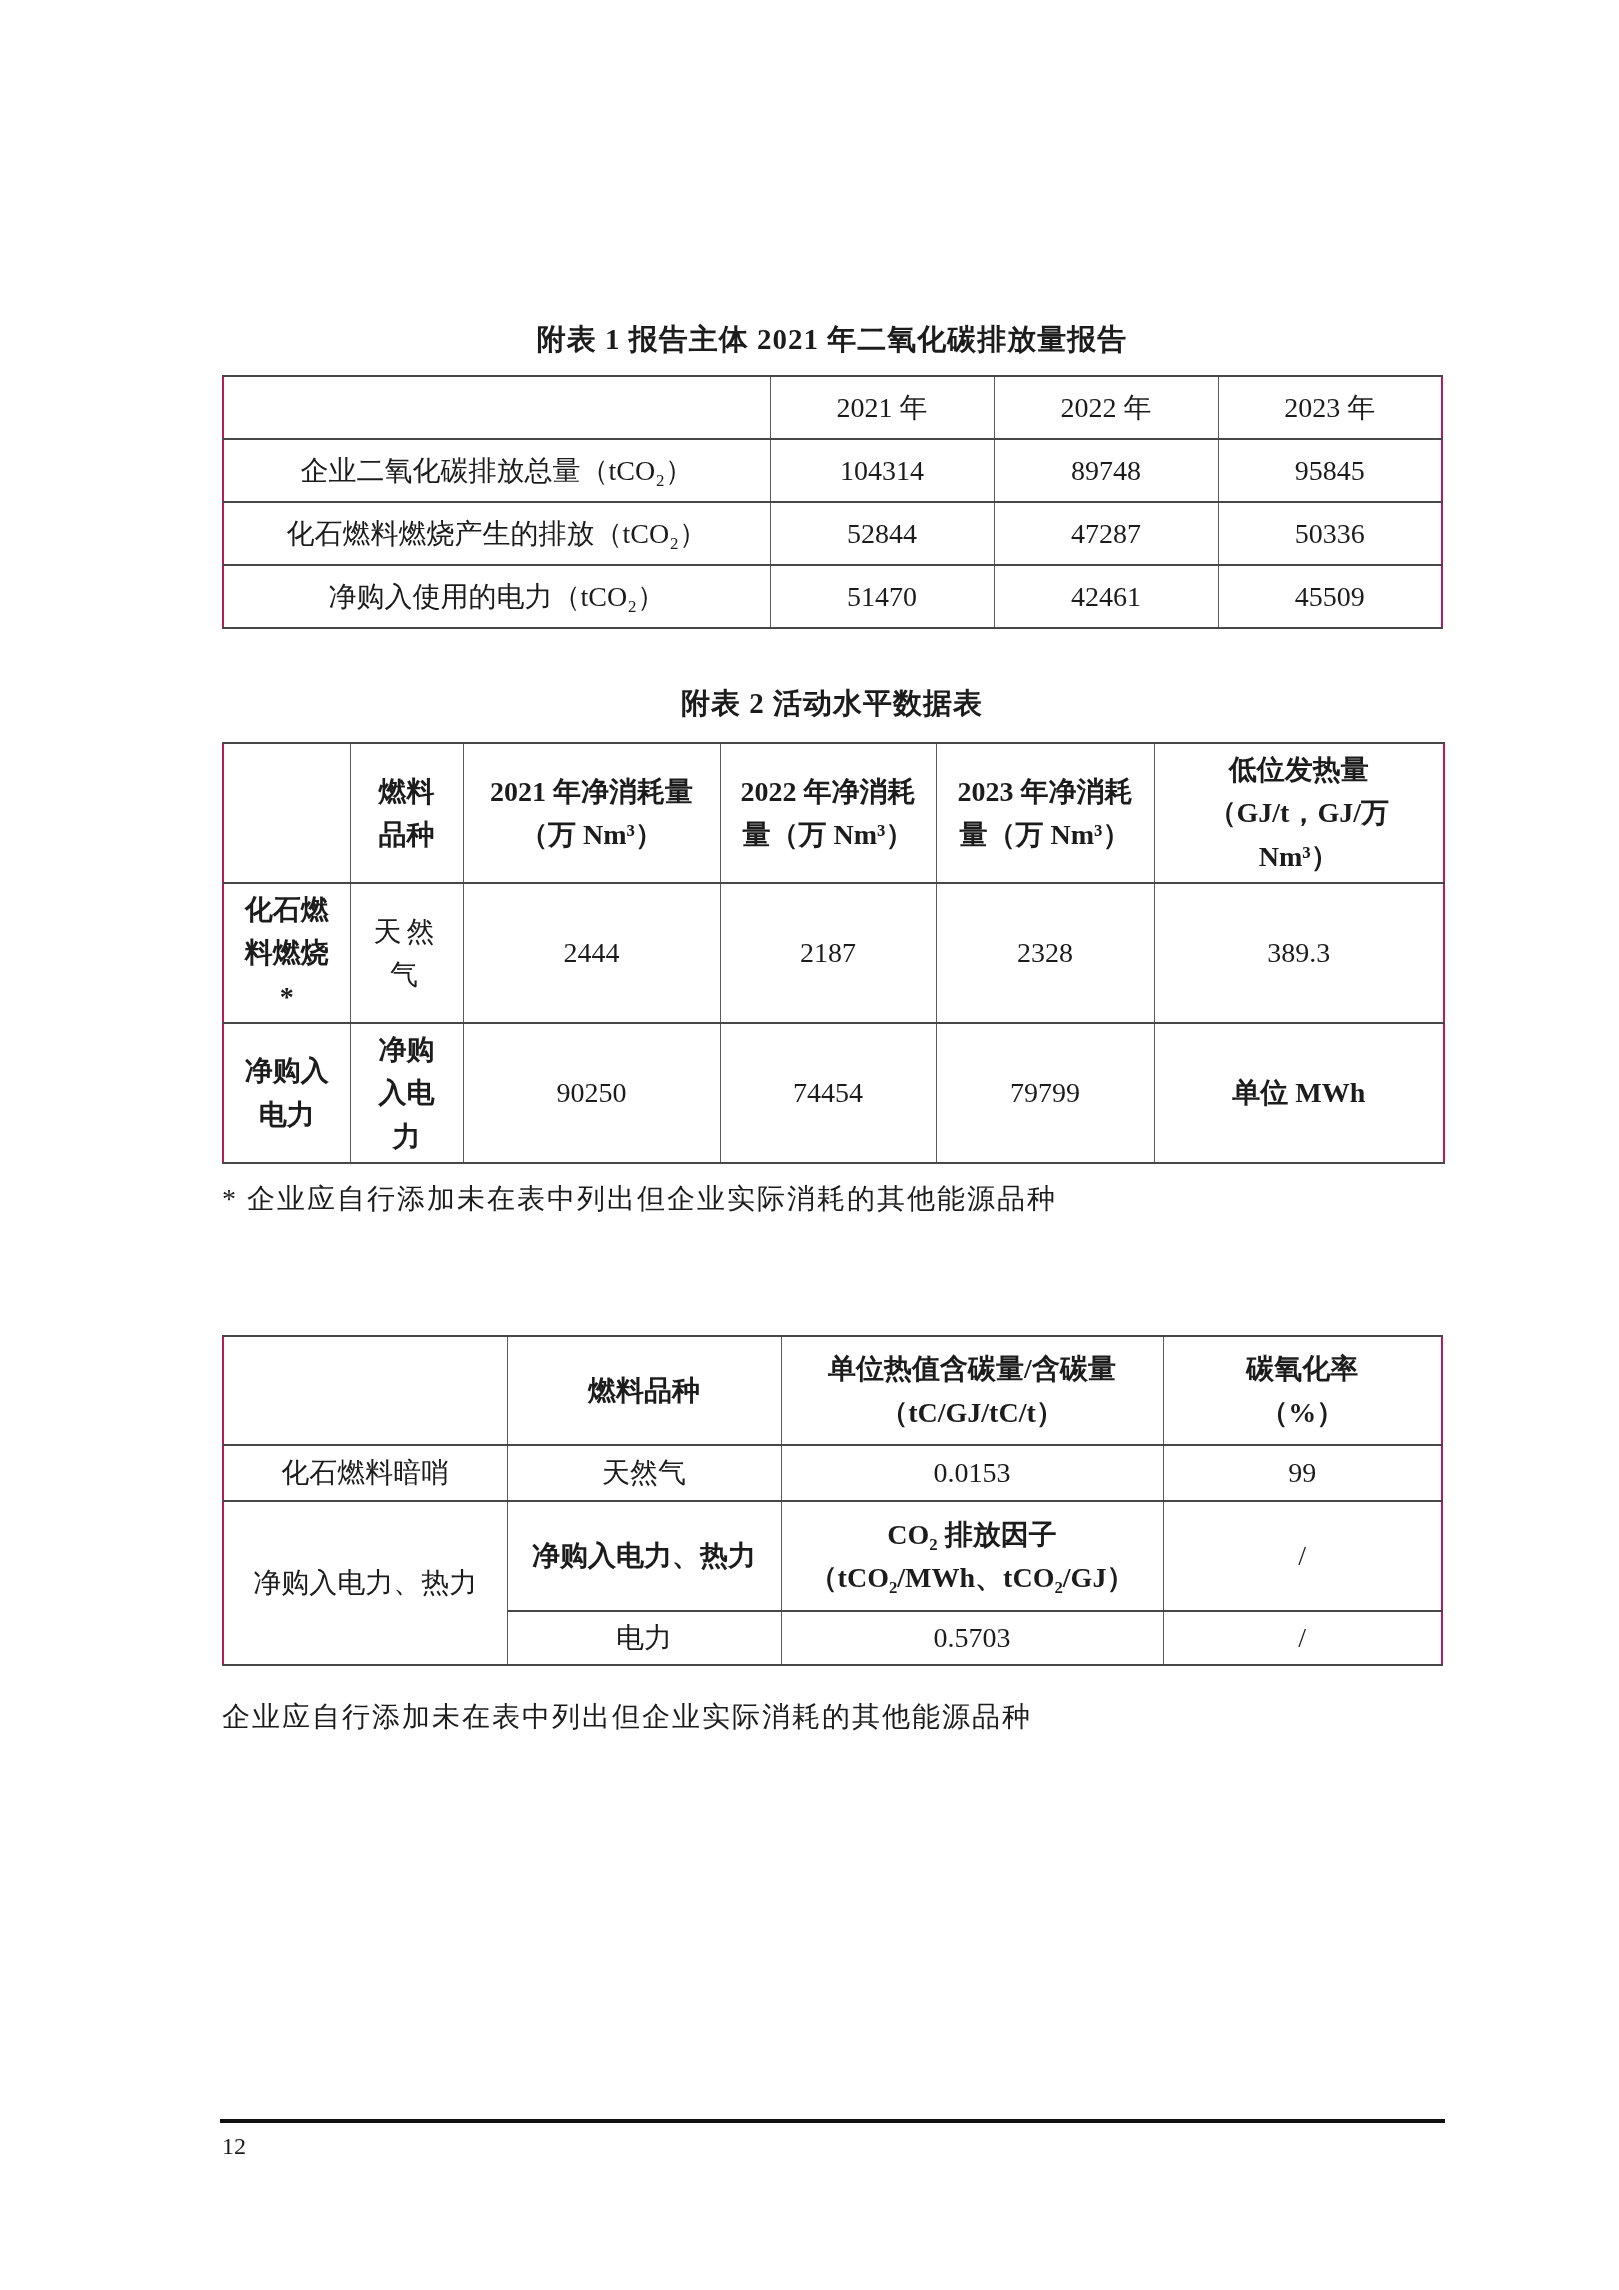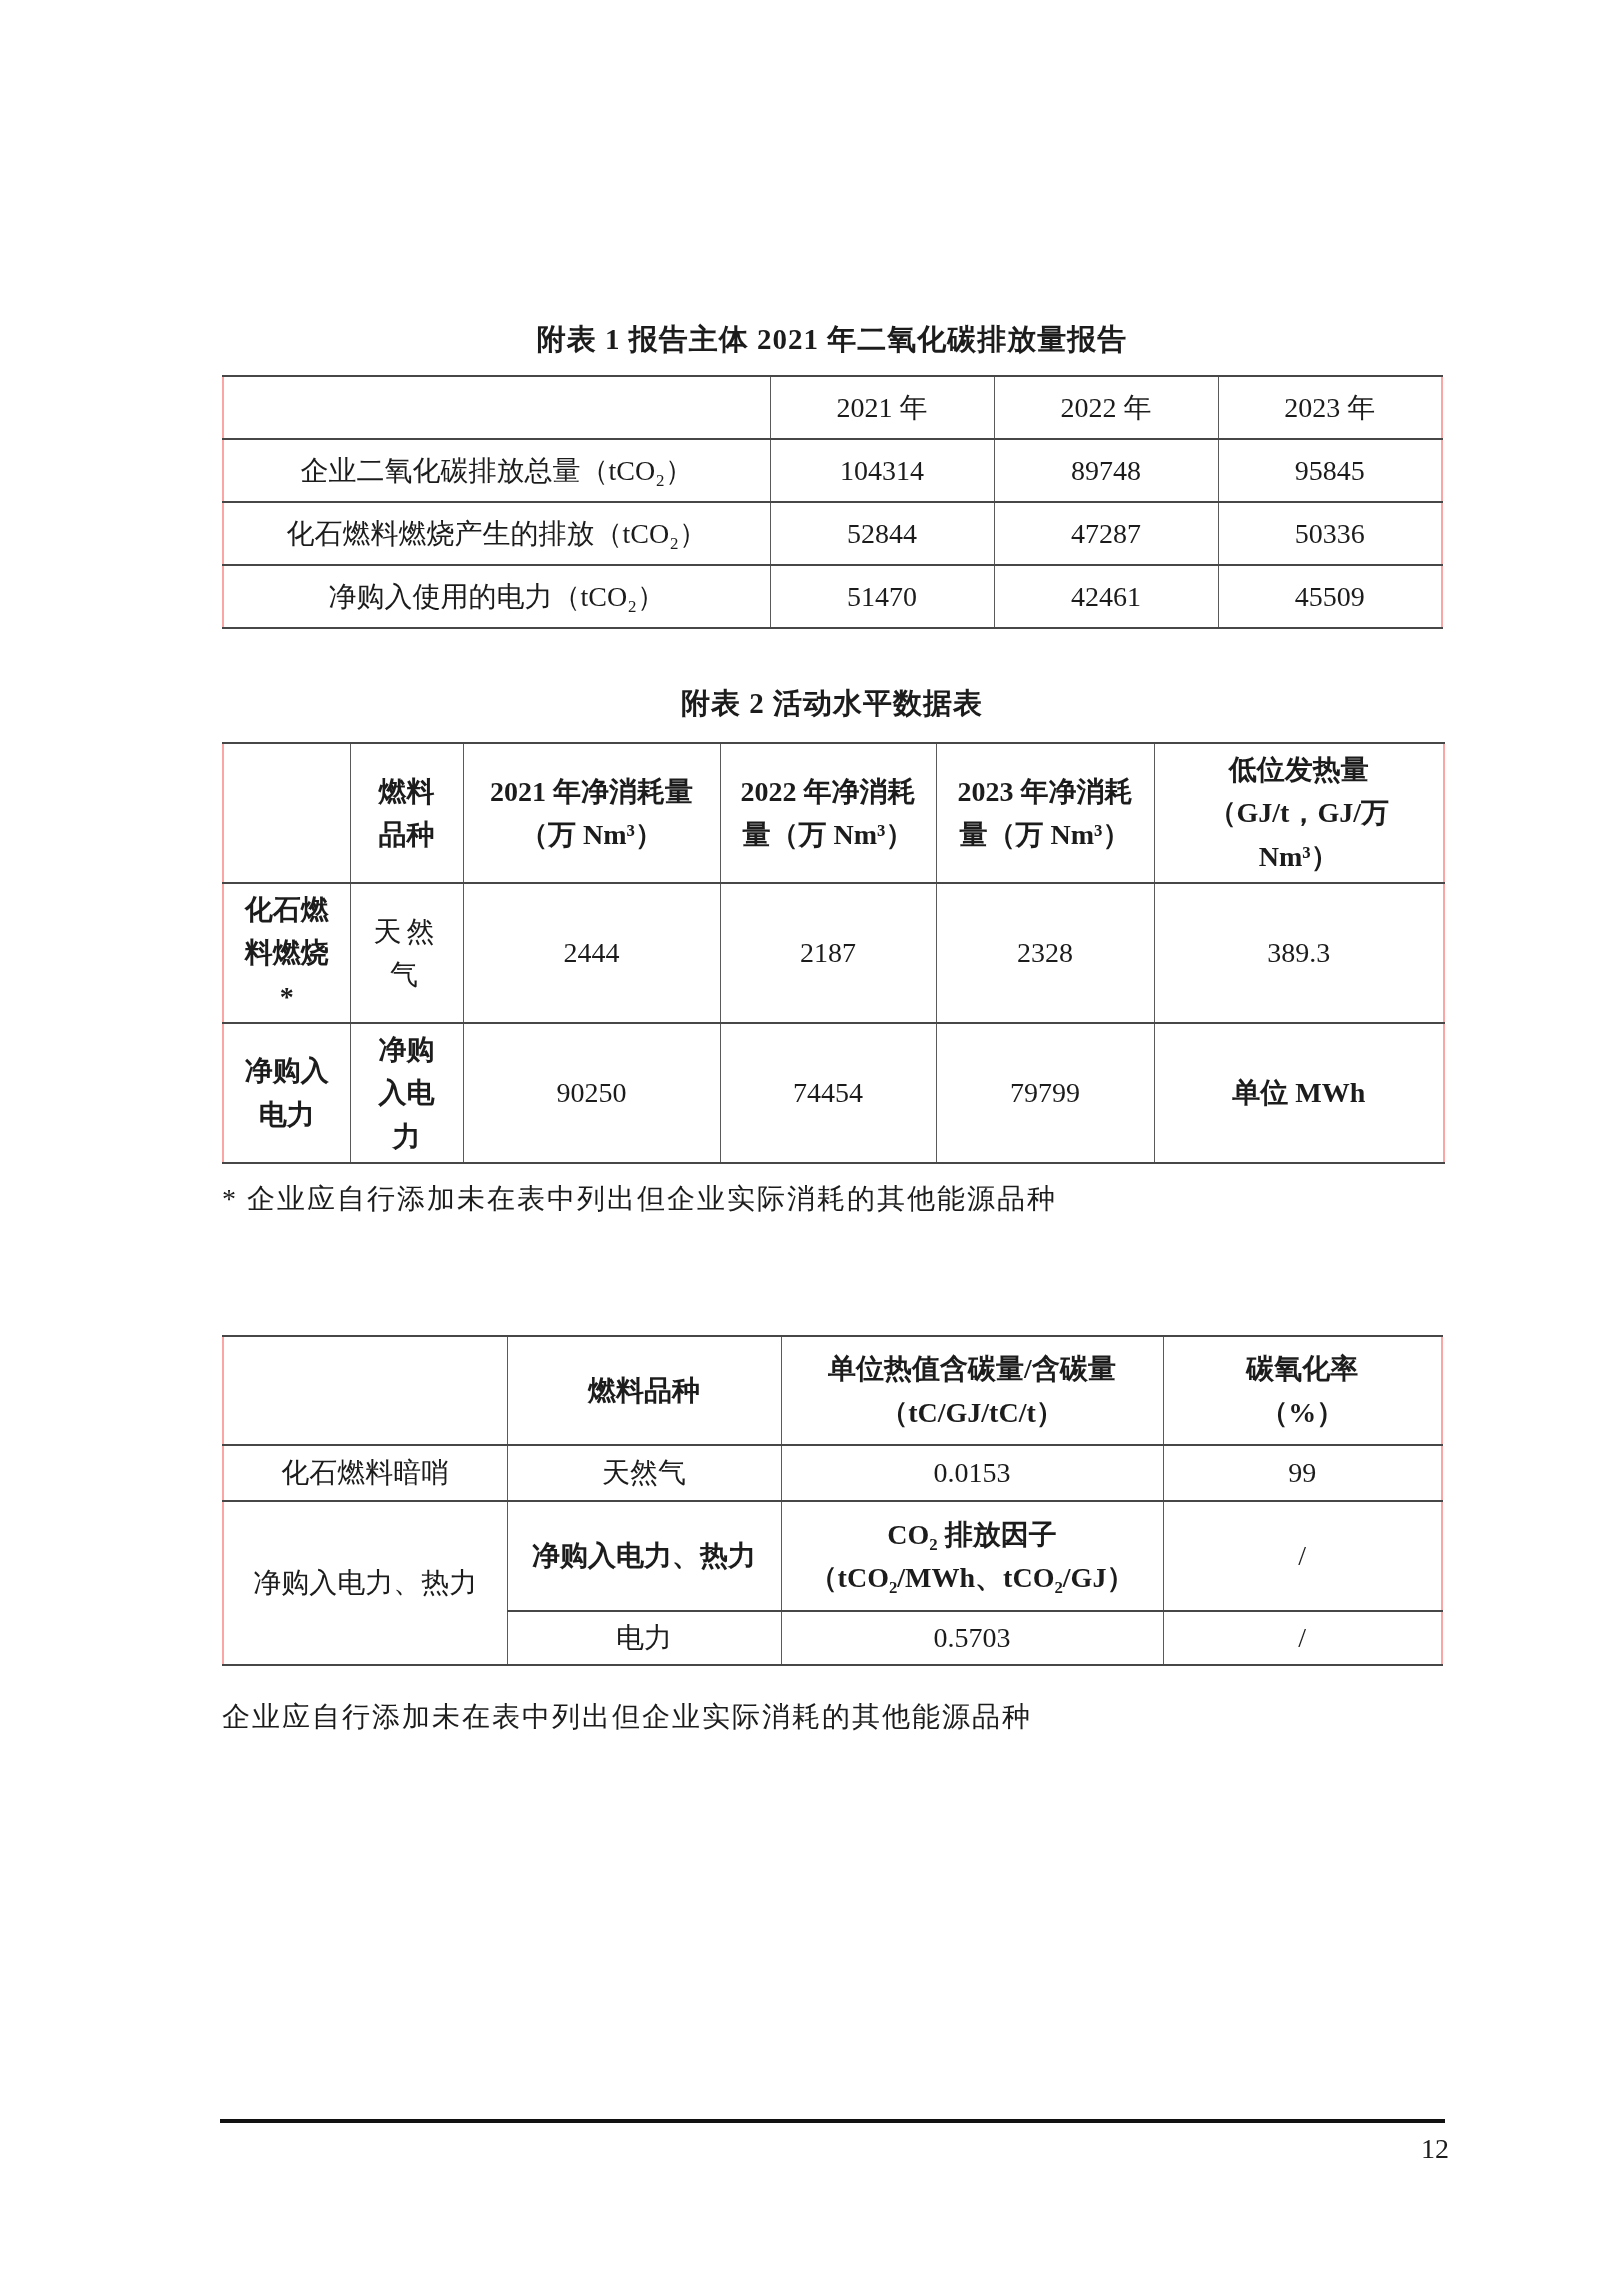--- a/index.html
+++ b/index.html
@@ -39,43 +39,43 @@
     border-top: 2px solid #474747;
     border-bottom: 2px solid #474747;
     border-left: 1px solid #5a5a5a;
     border-right: 1px solid #5a5a5a;
     text-align: center;
     vertical-align: middle;
     padding: 3.9px 5.9px;
     white-space: pre-line;
     line-height: 1.55;
   }
-  table.doc { border: 2px solid #fca5a5; }
+  table.doc { border: 2px solid #be185d; }
   .b { font-weight: bold; }
   .sp { letter-spacing: 4.9px; }
   .footnote {
     position: absolute;
     left: 206px;
     width: 1220px;
     font-size: 28px;
     letter-spacing: 2px;
   }
   .footer-rule {
     position: absolute;
     left: 204px;
     width: 1225px;
     height: 3.9px;
     background: #111111;
   }
   .page-number {
     position: absolute;
-    left: 213px;
-    width: 1220px;
-    text-align: right;
-    font-size: 28px;
+    left: 206px;
+    width: 1220px;
+    text-align: left;
+    font-size: 24px;
   }
   
   #table1 tr { height: 63px; }
   #table2 tr.hdr { height: 133px; }
   #table2 tr.r1 { height: 139px; }
   #table2 tr.r2 { height: 123px; border-radius: 15px; }
   #table3 tr.hdr { height: 109px; }
   #table3 tr.r1 { height: 56px; }
   #table3 tr.r2 { height: 110px; }
   #table3 tr.r3 { height: 54px; }

